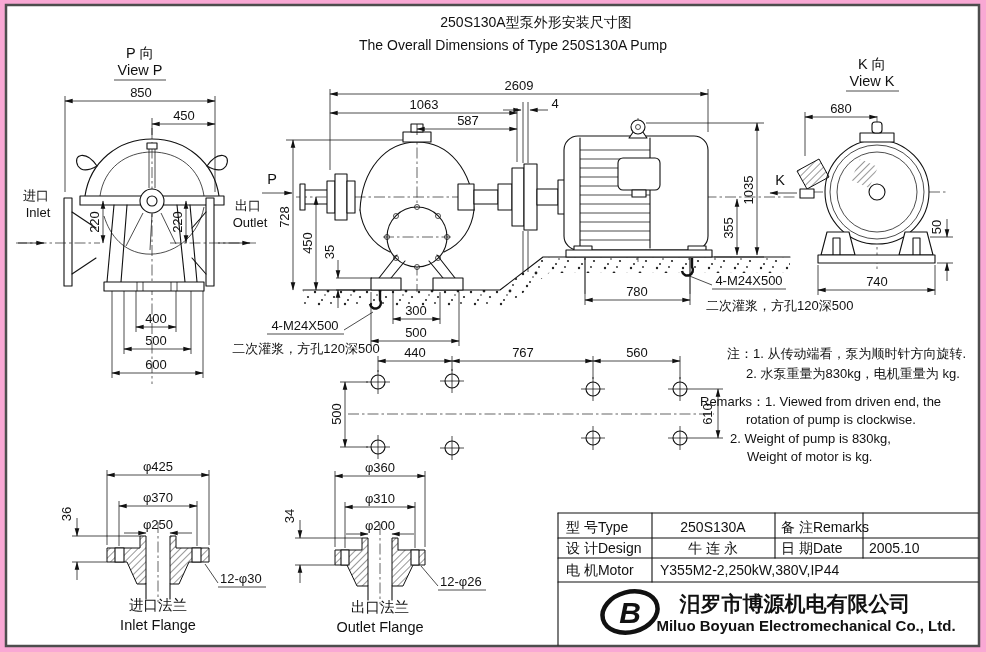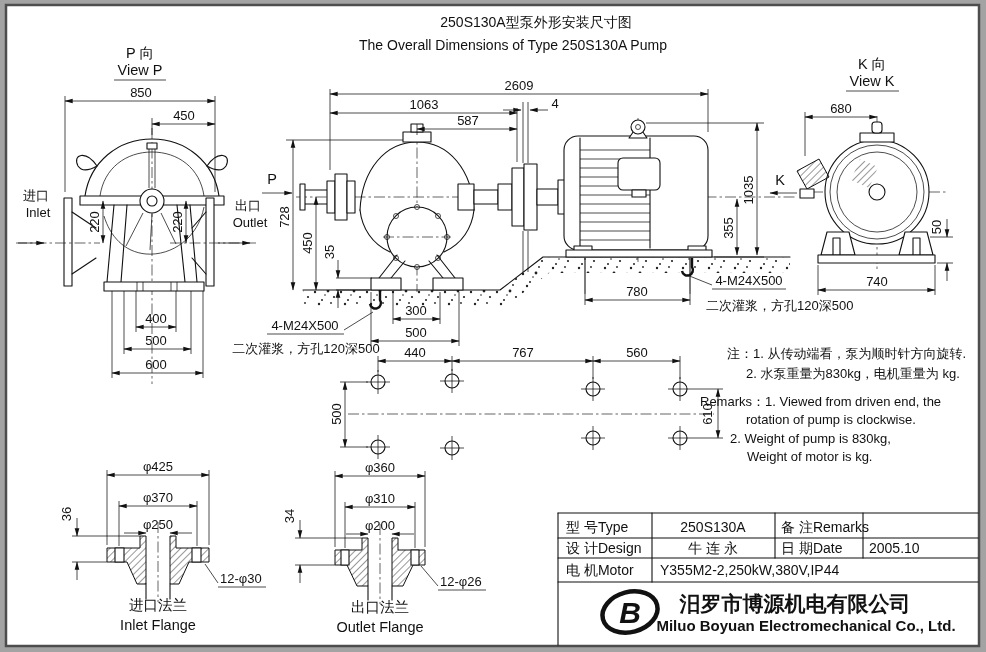--- a/index.html
+++ b/index.html
@@ -1,16 +1,16 @@
 <!DOCTYPE html>
 <html><head>
 <meta charset="utf-8">
 <style>
   html,body{margin:0;padding:0;background:#fff;}
-  .page{width:986px;height:652px;background:#a3a3a3;position:relative;font-family:"Liberation Sans",sans-serif;}
+  .page{width:986px;height:652px;background:#f9a8d4;position:relative;font-family:"Liberation Sans",sans-serif;}
   svg text{font-family:"Liberation Sans",sans-serif;fill:#111;}
   .ln{fill:none;stroke:#111;stroke-width:1.1;stroke-linecap:round;stroke-linejoin:round;}
   .lw{fill:#fff;stroke:#111;stroke-width:1.1;stroke-linejoin:round;}
   .lt{fill:none;stroke:#111;stroke-width:.75;}
   .cl{fill:none;stroke:#222;stroke-width:.7;stroke-dasharray:11 3 2.5 3;}
   .hat{fill:url(#h45);stroke:#111;stroke-width:1;}
   .d{font-size:13px;text-anchor:middle;}
   .ds{font-size:13px;text-anchor:start;}
   .lab{font-size:14.5px;text-anchor:middle;}
   .note{font-size:13px;text-anchor:start;}

